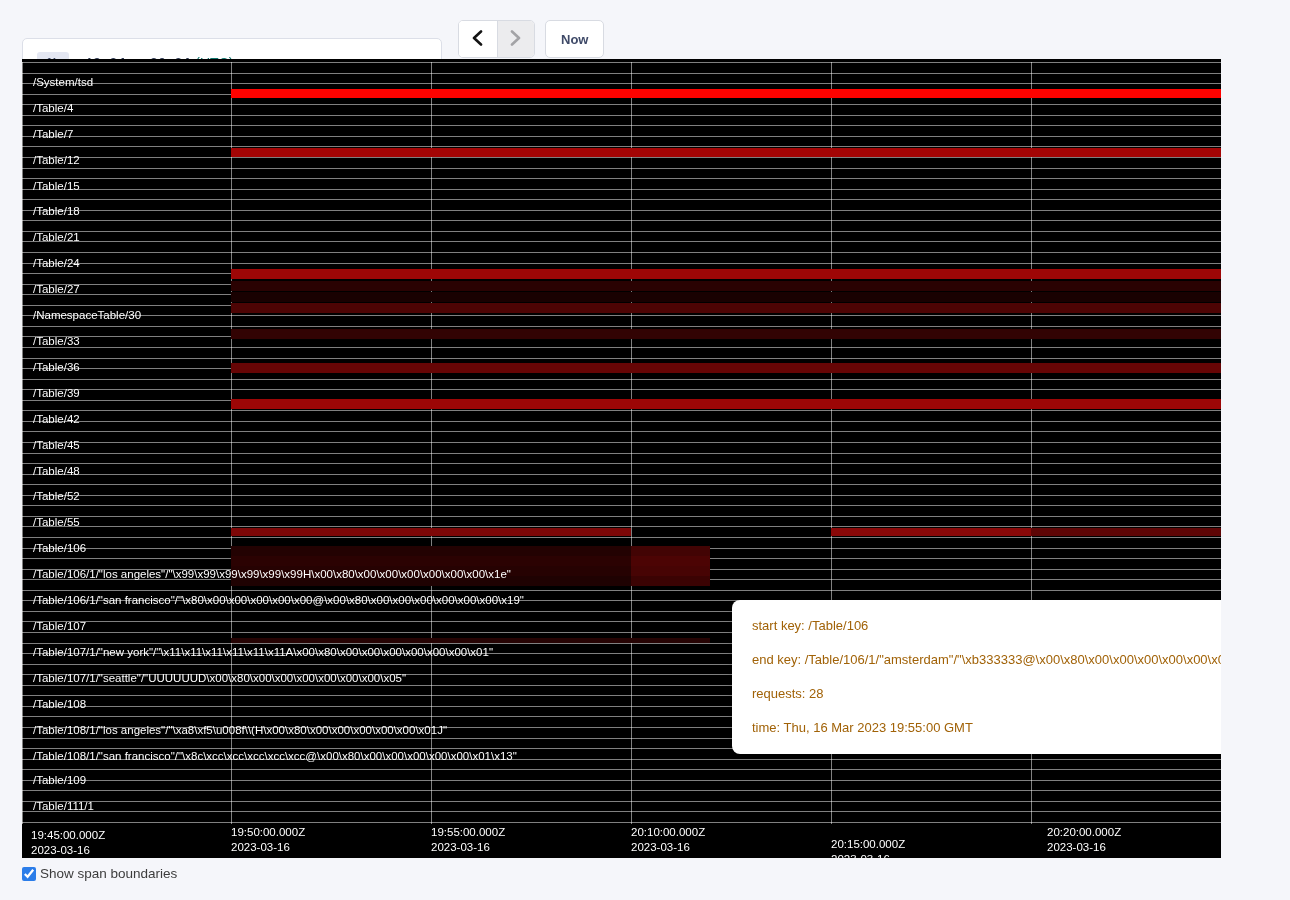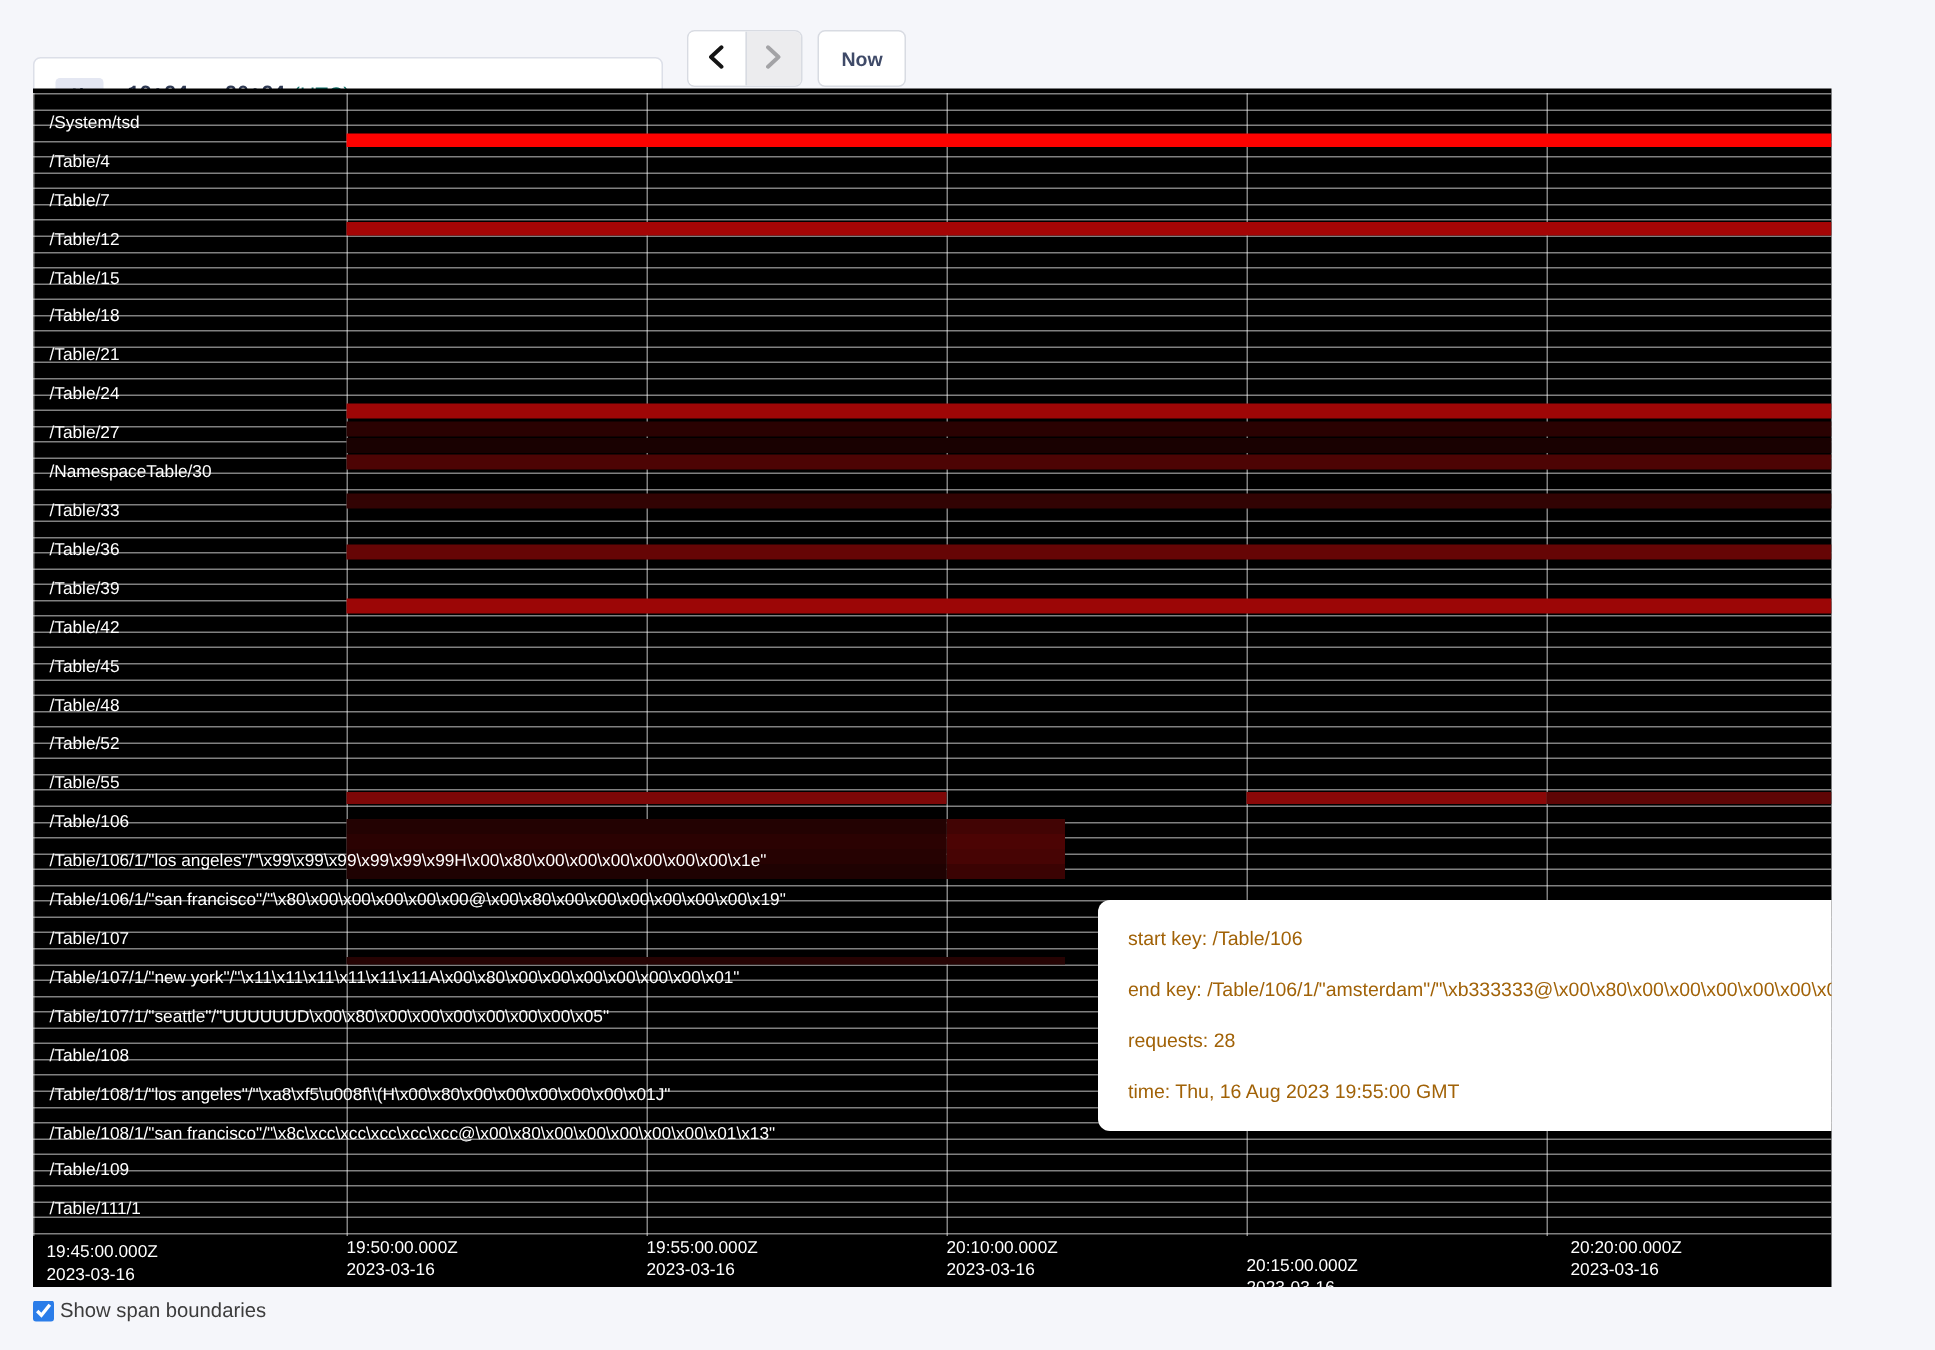--- a/index.html
+++ b/index.html
@@ -259,20 +259,20 @@
     <div class="band" style="left: 209px; top: 244px; width: 990px; height: 10px; background: rgb(77, 4, 4);"></div>
     <div class="band" style="left: 209px; top: 233px; width: 990px; height: 10px; background: rgb(25, 1, 1);"></div>
     <div class="band" style="left: 209px; top: 222px; width: 990px; height: 10px; background: rgb(42, 2, 2);"></div>
     <div class="band" style="left: 209px; top: 210px; width: 990px; height: 10px; background: rgb(158, 6, 6);"></div>
     <div class="band" style="left: 209px; top: 89px; width: 990px; height: 9px; background: rgb(164, 5, 5);"></div>
     <div class="band" style="left: 209px; top: 30px; width: 990px; height: 9px; background: rgb(254, 2, 0);"></div>
   <div class="kv-tooltip">
     <div class="tooltip-line">start key: /Table/106</div>
     <div class="tooltip-line">end key: /Table/106/1/"amsterdam"/"\xb333333@\x00\x80\x00\x00\x00\x00\x00\x00#"</div>
     <div class="tooltip-line">requests: 28</div>
-    <div class="tooltip-line">time: Thu, 16 Aug 2023 19:55:00 GMT</div>
+    <div class="tooltip-line">time: Thu, 16 Mar 2023 19:55:00 GMT</div>
   </div>
 </div>
 
 <label class="cb-row">
   <input type="checkbox" checked="" style="">
   <span>Show span boundaries</span>
 </label>
 
 </body></html>

